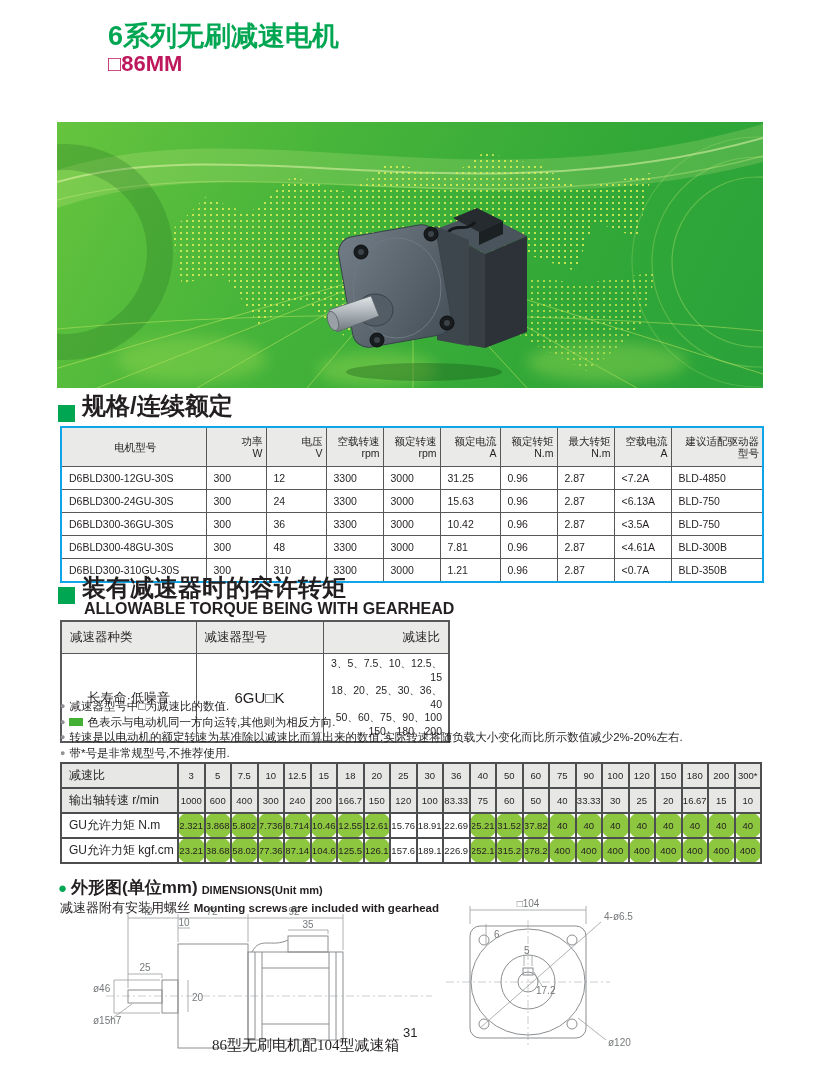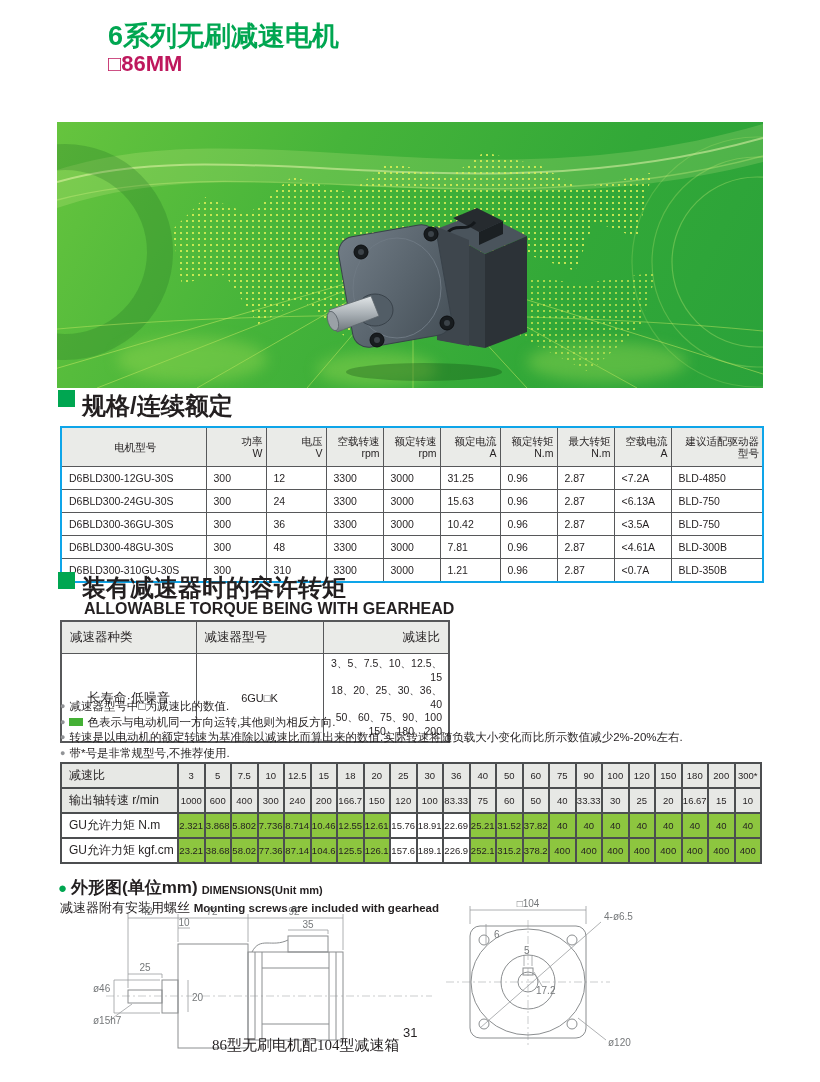--- a/index.html
+++ b/index.html
@@ -18,58 +18,58 @@
   .banner svg{position:absolute;left:0;top:0;}
   .dots{position:absolute;left:115px;top:30px;width:480px;height:205px;opacity:.85;
         background-image:radial-gradient(#dbef56 1.1px,rgba(0,0,0,0) 1.5px);background-size:6px 6px;
         clip-path:polygon(0 38%,7% 22%,16% 30%,25% 12%,37% 20%,45% 5%,58% 12%,65% 0,77% 7%,85% 18%,100% 10%,97% 42%,88% 34%,84% 58%,74% 50%,70% 74%,60% 62%,54% 82%,44% 68%,36% 90%,27% 72%,18% 84%,11% 60%,2% 64%);}
   .dots2{position:absolute;left:430px;top:150px;width:170px;height:100px;opacity:.7;
         background-image:radial-gradient(#d6ec52 1.1px,rgba(0,0,0,0) 1.5px);background-size:6px 6px;
         clip-path:polygon(10% 0,55% 12%,100% 0,90% 55%,60% 100%,25% 70%,0 40%);}
   .blob{position:absolute;background:rgba(160,220,85,.38);border-radius:50%;filter:blur(7px);}
 
   
-  .sec{position:absolute;left:58px;display:flex;align-items:flex-start;gap:7px;}
+  .sec{position:absolute;left:58px;display:flex;align-items:flex-end;gap:7px;}
   .sq{width:17px;height:17px;background:#00a651;flex:0 0 auto;}
   .sec .cn{font-size:24px;font-weight:bold;}
   .sec .en{font-size:15px;font-weight:bold;position:relative;top:3px;}
   .sub-en{position:absolute;left:84px;font-size:16px;font-weight:bold;}
 
   
   table{border-collapse:collapse;}
   .t1{position:absolute;left:60px;top:426px;width:702px;font-size:10.5px;border:2px solid #0ea5e9;table-layout:fixed;}
   .t1 th,.t1 td{border:1px solid #57585a;}
   .t1 th{background:#eaebe8;font-weight:normal;text-align:right;vertical-align:middle;height:34px;padding:2px 3px 2px 6px;line-height:12px;}
   .t1 th.c-center{text-align:center;}
   .t1 td{height:20px;padding:1px 3px 1px 7px;text-align:left;}
 
   
   .t2{position:absolute;left:60px;top:620px;width:388px;font-size:12px;border:2px solid #57585a;table-layout:fixed;}
   .t2 th,.t2 td{border:1px solid #57585a;vertical-align:middle;}
   .t2 th{background:#eaebe8;font-weight:normal;height:27px;text-align:left;padding:2px 8px;font-size:12.5px;}
   .t2 th.right{text-align:right;}
   .t2 td{height:58px;padding:2px 12px;text-align:center;}
   .t2 .kind{font-size:13px;}
-  .t2 .model{font-size:11px;}
+  .t2 .model{font-size:15px;}
   .t2 .ratios{text-align:right;padding:3px 6px;vertical-align:middle;}
   .rline{font-size:10.5px;line-height:13.5px;text-align:right;}
 
   
   .notes{position:absolute;left:60px;top:699px;width:706px;list-style:none;margin:0;padding:0;}
   .notes li{display:flex;align-items:center;gap:4px;font-size:11.5px;line-height:15.5px;}
   .bul{color:#919396;font-size:9px;flex:0 0 auto;}
   .swatch{display:inline-block;width:14px;height:8px;background:#44b035;flex:0 0 auto;}
 
   
   .t3{position:absolute;left:60px;top:762px;width:702px;table-layout:fixed;border:2px solid #4c4e50;}
   .t3 td{border:2px solid #4c4e50;height:23px;padding:0;text-align:center;font-size:9.5px;overflow:hidden;}
   .t3 td.lab{text-align:left;padding-left:7px;font-size:12px;}
   .bg-gray{background:#e7e8e5;}
   .bg-white{background:#ffffff;}
-  .bg-green{background:#8dc63f;}
+  .bg-green{background:#8dc63f;border-radius:10px;}
 
   
   .dims-h{position:absolute;left:58px;top:876px;display:flex;align-items:center;gap:4px;}
   .dot{color:#00a651;font-size:15px;}
   .dims-h .cn{font-size:17px;font-weight:bold;}
   .dims-h .en{font-size:11px;font-weight:bold;position:relative;top:2px;}
   .dims-n{position:absolute;left:60px;top:899px;font-size:13px;}
   .dims-n .en{font-size:11.5px;font-weight:bold;}
   .draw{position:absolute;}
   .draw text{font-family:"Liberation Sans","DejaVu Sans",sans-serif;font-size:10px;fill:#75787a;}

